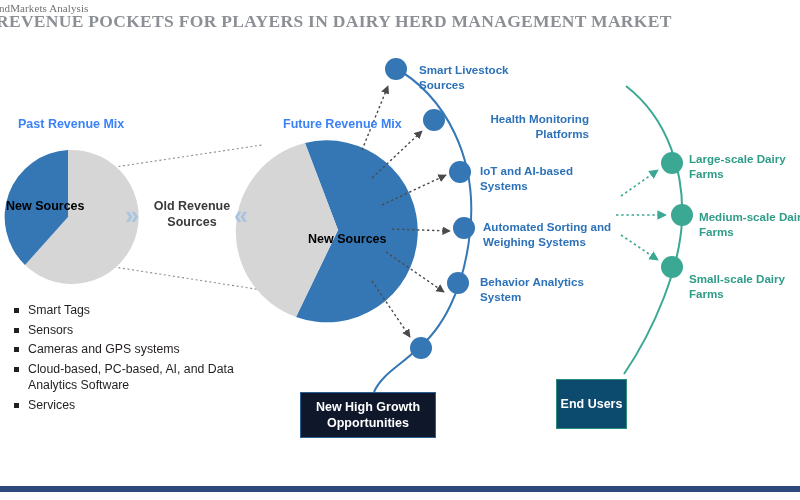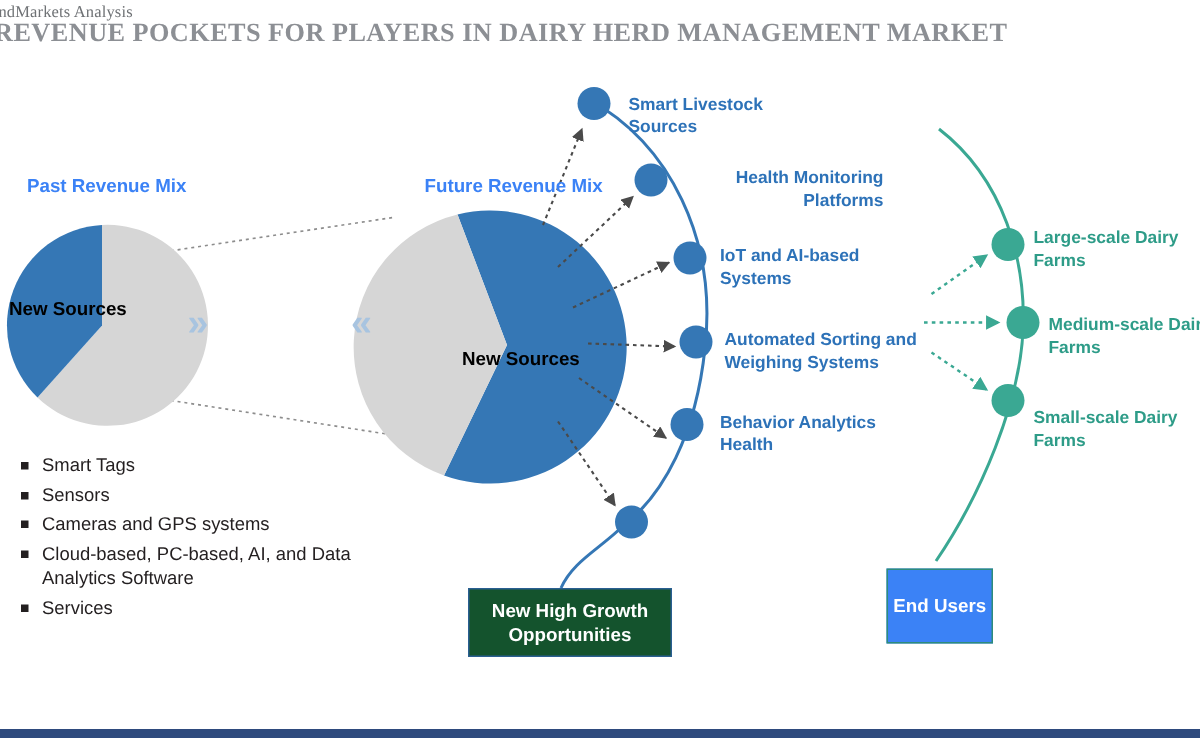--- a/index.html
+++ b/index.html
@@ -81,26 +81,26 @@
     width:5px;height:5px;background:#231f20;
   }
 
   .box{
     position:absolute;
     display:flex;align-items:center;justify-content:center;
     color:#ffffff;font-weight:bold;font-size:12.5px;line-height:16px;
     text-align:center;
   }
   #box-opportunities{
-    left:312px; top:392px; width:134px; height:44px;
-    background:#14532d; border:1px solid #2a5f91;
+    left:300px; top:392px; width:134px; height:44px;
+    background:#0f172a; border:1px solid #2a5f91;
   }
   #box-endusers{
-    left:591px; top:379px; width:69px; height:48px;
-    background:#3b82f6; border:1px solid #2e8c7b;
+    left:556px; top:379px; width:69px; height:48px;
+    background:#0c4a6e; border:1px solid #2e8c7b;
   }
 
   #footer-bar{
     position:absolute; left:0; top:486px; width:800px; height:6px;
     background:#2e4a7d;
   }
 </style>
 </head>
 <body>
 
@@ -179,27 +179,28 @@
   <div class="pie-title" id="future-title">Future Revenue Mix</div>
 
   <div class="pie-text" style="left:6px; top:199px; width:76px;">
     <span>New Sources</span>
   </div>
   <div class="pie-text" style="left:308px; top:232px; width:76px;">
     <span>New Sources</span>
   </div>
 
   <div class="chev" id="chev-right">»</div>
+  <div class="mid-label">Old Revenue Sources</div>
   <div class="chev" id="chev-left">«</div>
 
   <div class="node-label" style="left:419px; top:62px;">Smart Livestock Sources</div>
   <div class="node-label" style="left:457px; top:111px;text-align:right;">Health Monitoring Platforms</div>
   <div class="node-label" style="left:480px; top:163px;">IoT and AI-based Systems</div>
   <div class="node-label" style="left:483px; top:219px;">Automated Sorting and Weighing Systems</div>
-  <div class="node-label" style="left:480px; top:274px;">Behavior Analytics Health</div>
+  <div class="node-label" style="left:480px; top:274px;">Behavior Analytics System</div>
 
   <div class="node-label green" style="left:689px; top:151px;">Large-scale Dairy Farms</div>
   <div class="node-label green" style="left:699px; top:209px;">Medium-scale Dairy Farms</div>
   <div class="node-label green" style="left:689px; top:271px;">Small-scale Dairy Farms</div>
 
   <ul class="bullets">
     <li>Smart Tags</li>
     <li>Sensors</li>
     <li>Cameras and GPS systems</li>
     <li>Cloud-based, PC-based, AI, and Data Analytics Software</li>

